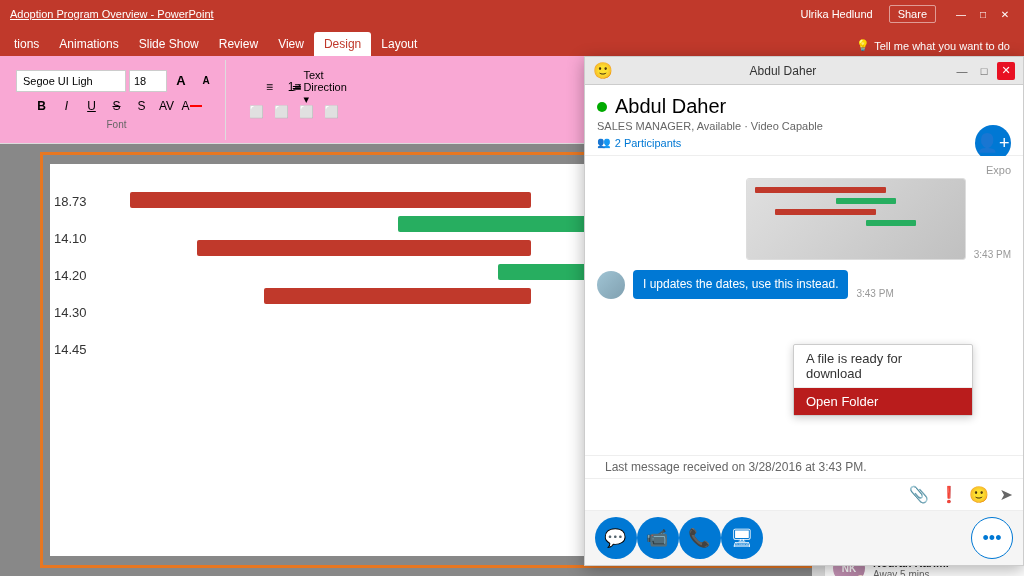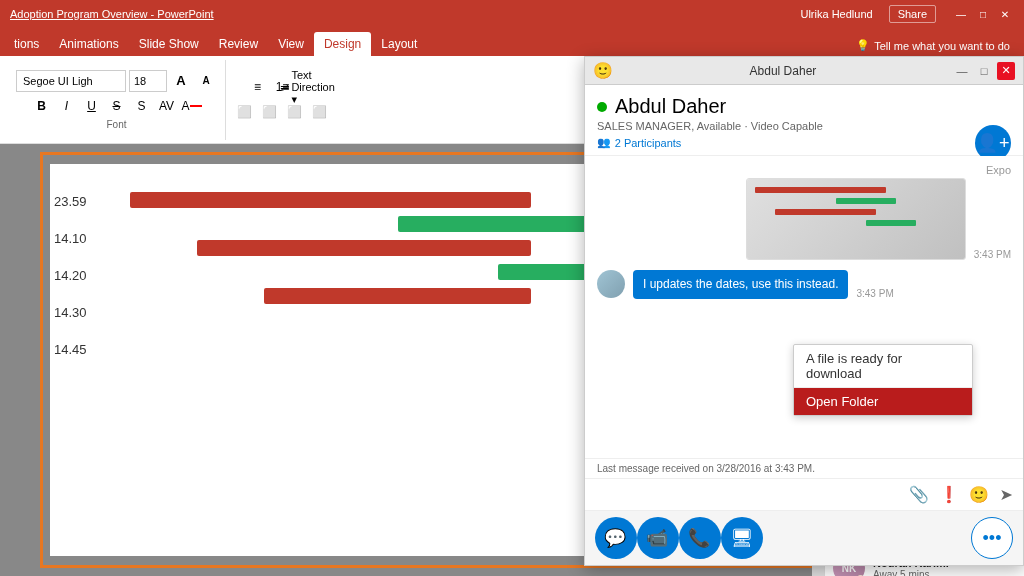--- a/index.html
+++ b/index.html
@@ -37,27 +37,27 @@
       height: 24px;
       display: flex;
       align-items: center;
     }
     .ribbon-tab.active {
       background: white;
       color: #c0392b;
       border-radius: 3px 3px 0 0;
     }
     .ribbon-bar {
-      background: #ffffff;
+      background: #f9a8d4;
       border-bottom: 1px solid #ddd;
       height: 88px;
       display: flex;
       align-items: center;
       padding: 4px 8px;
-      gap: 0;
+      gap: 12px;
     }
     .ribbon-section {
       display: flex;
       flex-direction: column;
       align-items: center;
       padding: 2px 8px;
       border-right: 1px solid #ddd;
       height: 80px;
       justify-content: center;
     }
@@ -236,21 +236,21 @@
       position: absolute; right: 12px; top: 40px;
       width: 36px; height: 36px; border-radius: 50%;
       background: #0078d4; display: flex; align-items: center;
       justify-content: center; cursor: pointer; color: white; font-size: 18px;
     }
     .chat-messages {
       flex: 1; overflow-y: auto; padding: 8px 12px;
       background: white; position: relative;
     }
     .message-group { margin-bottom: 10px; }
-    .message-row { display: flex; align-items: flex-start; gap: 8px; margin-bottom: 6px; }
+    .message-row { display: flex; align-items: flex-end; gap: 8px; margin-bottom: 6px; }
     .message-row.sent { justify-content: flex-end; }
     .msg-avatar { width: 28px; height: 28px; border-radius: 50%; background: #888; flex-shrink: 0; }
     .msg-bubble {
       max-width: 280px; padding: 6px 10px;
       border-radius: 4px; font-size: 12px; line-height: 1.4;
       position: relative;
     }
     .msg-bubble.sent-blue { background: #0078d4; color: white; }
     .msg-time { font-size: 10px; color: #999; margin-top: 2px; align-self: flex-end; }
     .msg-sent-label { font-size: 11px; color: #999; text-align: right; margin-bottom: 2px; }
@@ -279,22 +279,22 @@
     .context-menu-item {
       padding: 6px 12px;
       font-size: 13px;
       cursor: pointer;
       color: #333;
     }
     .context-menu-item.active { background: #b91c1c; color: white; }
     .context-menu-divider { height: 1px; background: #eee; }
 
     .chat-status-bar {
-      padding: 4px 12px;
-      font-size: 10px;
+      padding: 4px 20px;
+      font-size: 12px;
       color: #666;
       border-top: 1px solid #eee;
     }
     .chat-input-area {
       border-top: 1px solid #eee;
       padding: 6px 10px;
       display: flex;
       align-items: center;
       justify-content: flex-end;
       gap: 10px;
@@ -405,21 +405,21 @@
     </div>
   </div>
 </div>
 
 <div class="main-area">
 
   <div class="slide-area">
     <div class="timeline-orange-border"></div>
     <div class="slide-timeline">
       <div class="timeline-labels">
-        <span class="timeline-label">23.59</span>
+        <span class="timeline-label">18.73</span>
         <span class="timeline-label">14.10</span>
         <span class="timeline-label">14.20</span>
         <span class="timeline-label">14.30</span>
         <span class="timeline-label">14.45</span>
       </div>
 
       <div style="position:absolute;left:80px;top:28px;right:15px;bottom:10px;">
         <div style="height:16px;background:#c0392b;width:60%;margin-bottom:8px;border-radius:2px;"></div>
         <div style="height:16px;background:#27ae60;width:30%;margin-bottom:8px;border-radius:2px;margin-left:40%;"></div>
         <div style="height:16px;background:#c0392b;width:50%;margin-bottom:8px;border-radius:2px;margin-left:10%;"></div>

